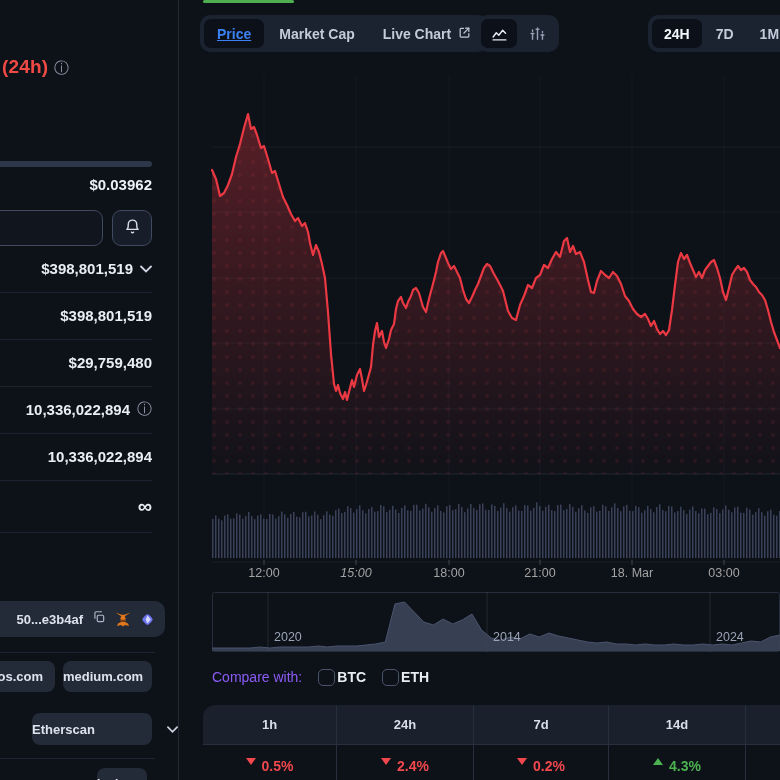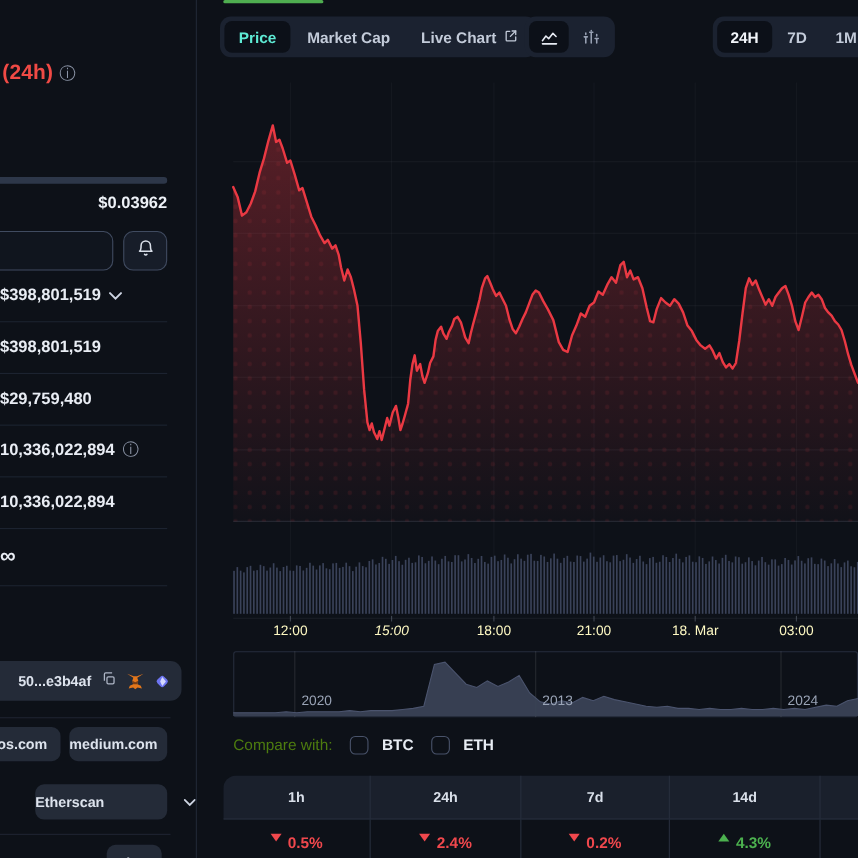--- a/index.html
+++ b/index.html
@@ -10,21 +10,21 @@
 
   
   #sidebar{position:absolute;left:0;top:0;width:186px;height:728px;}
   #vdivider{position:absolute;left:178px;top:0;width:1px;height:780px;background:#212836;}
   .change-label{left:2px;top:56px;font-size:19px;font-weight:bold;color:#f04a45;letter-spacing:.2px;}
   .info-glyph{color:#8b94a6;font-size:15px;font-weight:normal;}
   .range-bar{left:-30px;top:161px;width:182px;height:6px;border-radius:3px;background:#2d3749;}
   .range-value{top:176px;right:34px;font-size:15px;font-weight:bold;color:#edf1f7;}
   .alert-input{left:-30px;top:210px;width:133px;height:36px;border:1px solid #404b60;border-radius:9px;background:#10151e;box-sizing:border-box;}
   .bell-btn{left:112px;top:210px;width:40px;height:36px;border:1px solid #404b60;border-radius:9px;background:#171d29;box-sizing:border-box;display:flex;align-items:center;justify-content:center;cursor:pointer;}
-  .stat-row{left:0;width:152px;border-bottom:1px solid #1c2330;display:flex;align-items:center;}
+  .stat-row{left:0;width:152px;border-bottom:1px solid #1c2330;display:flex;align-items:center;justify-content:flex-end;}
   .stat-value{font-size:15px;font-weight:bold;color:#e9edf4;}
   .stat-suffix{margin-left:7px;display:flex;align-items:center;}
   .infinity{font-size:20px;}
   .pill{background:#242b38;border-radius:8px;display:flex;align-items:center;justify-content:flex-start;
         font-size:13px;font-weight:bold;color:#dde3ed;}
   .contract-pill{left:-30px;top:601px;width:195px;height:36px;background:#242b38;border-radius:10px;
         display:flex;align-items:center;justify-content:flex-end;gap:9px;padding-right:10px;box-sizing:border-box;}
   .contract-text{font-size:13px;font-weight:bold;color:#dde3ed;}
   .fox-icon svg,.gem-icon svg{display:block;}
   .sep{height:1px;background:#1e2431;left:0;width:155px;}
@@ -36,38 +36,38 @@
   .explorer-caret{width:34px;display:flex;align-items:center;justify-content:center;}
   .ledger-pill{left:97px;top:768px;width:50px;height:30px;font-size:12px;align-items:flex-start;padding-top:9px;box-sizing:border-box;}
 
   
   #main{position:absolute;left:186px;top:0;width:594px;height:780px;}
   .green-underline{left:17px;top:0;width:91px;height:3px;background:#4fae50;border-radius:2px;}
   .seg-group{background:#1b2230;border-radius:10px;height:37px;display:flex;align-items:center;padding:0 4px;gap:2px;box-sizing:border-box;}
   .tabs-group{left:14px;top:15px;}
   .seg-item{height:29px;display:flex;align-items:center;gap:7px;padding:0 13px;border-radius:7px;
             font-size:14px;font-weight:bold;color:#c3cbd9;cursor:pointer;white-space:nowrap;}
-  .seg-item.active{background:#0c1018;color:#5eead4;}
+  .seg-item.active{background:#0c1018;color:#3b82f6;text-decoration:underline;}
   .toggle-group{left:291px;top:15px;}
   .icon-btn{width:36px;height:29px;display:flex;align-items:center;justify-content:center;border-radius:7px;cursor:pointer;}
   .icon-btn.active{background:#0c1018;}
   .range-group{left:462px;top:15px;}
   .range-item{height:29px;display:flex;align-items:center;padding:0 12px;border-radius:7px;font-size:14px;font-weight:bold;color:#c3cbd9;cursor:pointer;}
   .range-item.active{background:#0c1018;color:#f3f6fb;}
 
   
   #chart-svg{position:absolute;left:0;top:0;pointer-events:none;}
-  .x-label{position:absolute;width:70px;text-align:center;font-size:12.5px;color:#fef9c3;}
+  .x-label{position:absolute;width:70px;text-align:center;font-size:12.5px;color:#a3a3a3;}
   .year-label{position:absolute;font-size:12.5px;color:#9aa4b6;}
 
   
   .compare-row{left:26px;top:666px;display:flex;align-items:center;gap:10px;height:22px;}
-  .compare-label{font-size:14px;color:#4d7c0f;}
+  .compare-label{font-size:14px;color:#8b5cf6;}
   .checkbox{width:17px;height:17px;border:1.5px solid #49536a;border-radius:5px;box-sizing:border-box;cursor:pointer;background:transparent;}
-  .cmp-opt{display:flex;align-items:center;gap:12px;margin-left:6px;cursor:pointer;}
+  .cmp-opt{display:flex;align-items:center;gap:2px;margin-left:6px;cursor:pointer;}
   .cmp-name{font-size:14px;font-weight:bold;color:#e8edf4;}
 
   
   .perf-table{left:17px;top:705px;width:600px;border-radius:12px 0 0 0;overflow:hidden;}
   .perf-head{display:flex;background:#1a202c;height:40px;}
   .perf-body{display:flex;height:75px;}
   .pc{box-sizing:border-box;border-right:1px solid #272e3c;display:flex;align-items:center;justify-content:center;}
   .perf-head .pc{font-size:13px;font-weight:bold;color:#d9dfe9;border-bottom:1px solid #272e3c;}
   .perf-body .pc{font-size:14px;font-weight:bold;align-items:flex-start;padding-top:13px;}
   .c0{width:134px;}.c1{width:137px;}.c2{width:135px;}.c3{width:137px;}.c4{flex:1;border-right:none;}
@@ -510,15 +510,15 @@
       </div>
     </div>
   </main>
 <div class="x-label" style="left: 229px; top: 566px;">12:00</div>
     <div class="x-label" style="left: 321px; top: 566px; font-style: italic;">15:00</div>
     <div class="x-label" style="left: 414px; top: 566px;">18:00</div>
     <div class="x-label" style="left: 505px; top: 566px;">21:00</div>
     <div class="x-label" style="left: 597px; top: 566px;">18. Mar</div>
     <div class="x-label" style="left: 689px; top: 566px;">03:00</div>
     <div class="year-label" style="left: 274px; top: 630px;">2020</div>
-    <div class="year-label" style="left: 493px; top: 630px;">2013</div>
+    <div class="year-label" style="left: 493px; top: 630px;">2014</div>
     <div class="year-label" style="left: 716px; top: 630px;">2024</div>
   </div>
 
 </body></html>

